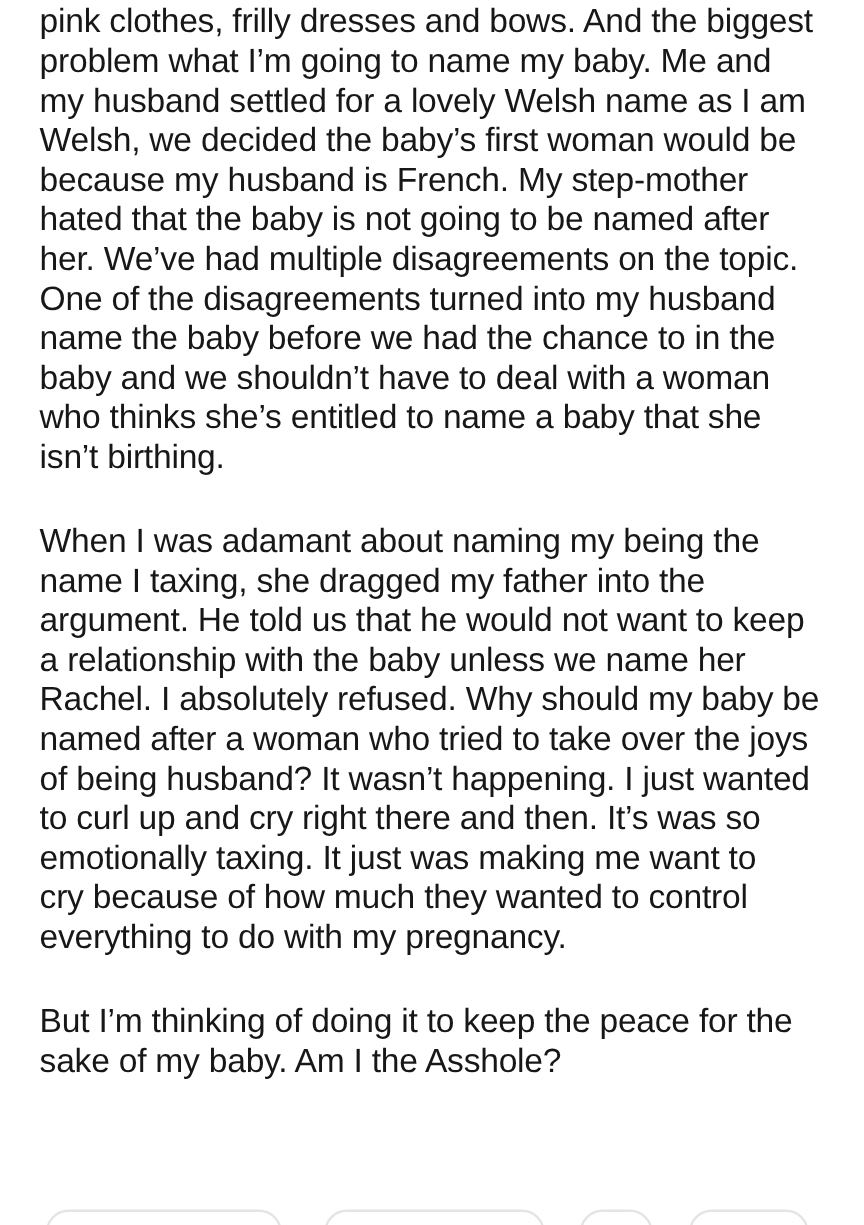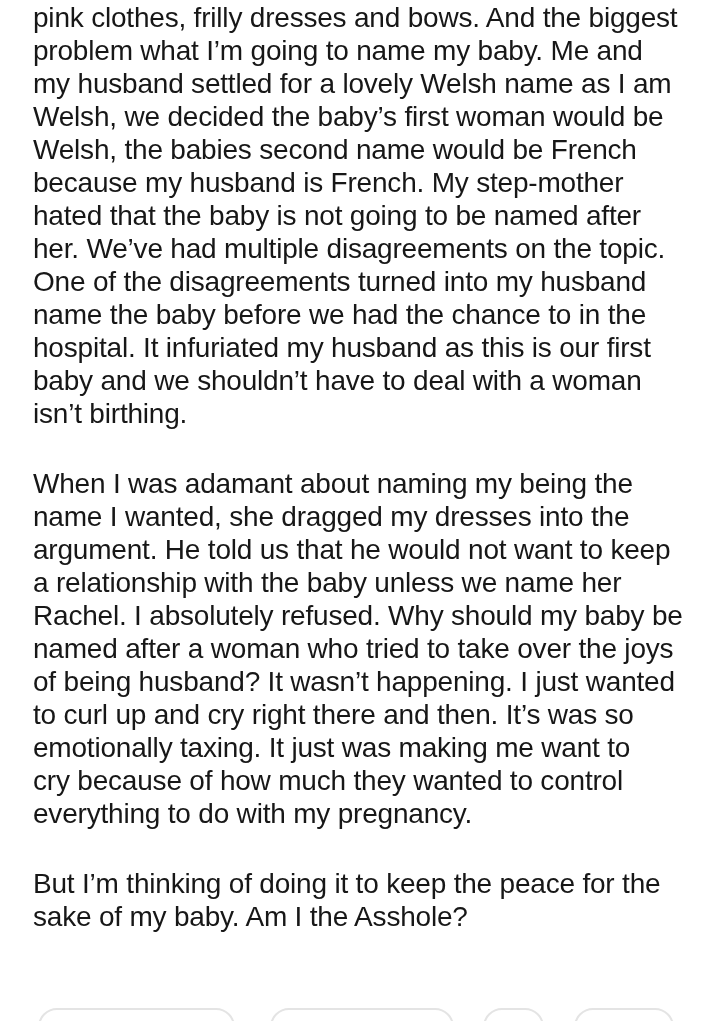--- a/index.html
+++ b/index.html
@@ -54,33 +54,32 @@
 </style>
 </head>
 <body>
 
 <div class="post-body">
     <div class="paragraph">
       <div class="line">pink clothes, frilly dresses and bows. And the biggest</div>
       <div class="line">problem what I’m going to name my baby. Me and</div>
       <div class="line">my husband settled for a lovely Welsh name as I am</div>
       <div class="line">Welsh, we decided the baby’s first woman would be</div>
-      <div class="line">Welsh, the babies second name would be French</div>
       <div class="line">because my husband is French. My step-mother</div>
       <div class="line">hated that the baby is not going to be named after</div>
       <div class="line">her. We’ve had multiple disagreements on the topic.</div>
       <div class="line">One of the disagreements turned into my husband</div>
       <div class="line">name the baby before we had the chance to in the</div>
-      <div class="line">hospital. It infuriated my husband as this is our first</div>
       <div class="line">baby and we shouldn’t have to deal with a woman</div>
+      <div class="line">who thinks she’s entitled to name a baby that she</div>
       <div class="line">isn’t birthing.</div>
     </div>
     <div class="paragraph">
       <div class="line">When I was adamant about naming my being the</div>
-      <div class="line">name I wanted, she dragged my dresses into the</div>
+      <div class="line">name I taxing, she dragged my father into the</div>
       <div class="line">argument. He told us that he would not want to keep</div>
       <div class="line">a relationship with the baby unless we name her</div>
       <div class="line">Rachel. I absolutely refused. Why should my baby be</div>
       <div class="line">named after a woman who tried to take over the joys</div>
       <div class="line">of being husband? It wasn’t happening. I just wanted</div>
       <div class="line">to curl up and cry right there and then. It’s was so</div>
       <div class="line">emotionally taxing. It just was making me want to</div>
       <div class="line">cry because of how much they wanted to control</div>
       <div class="line">everything to do with my pregnancy.</div>
     </div>

